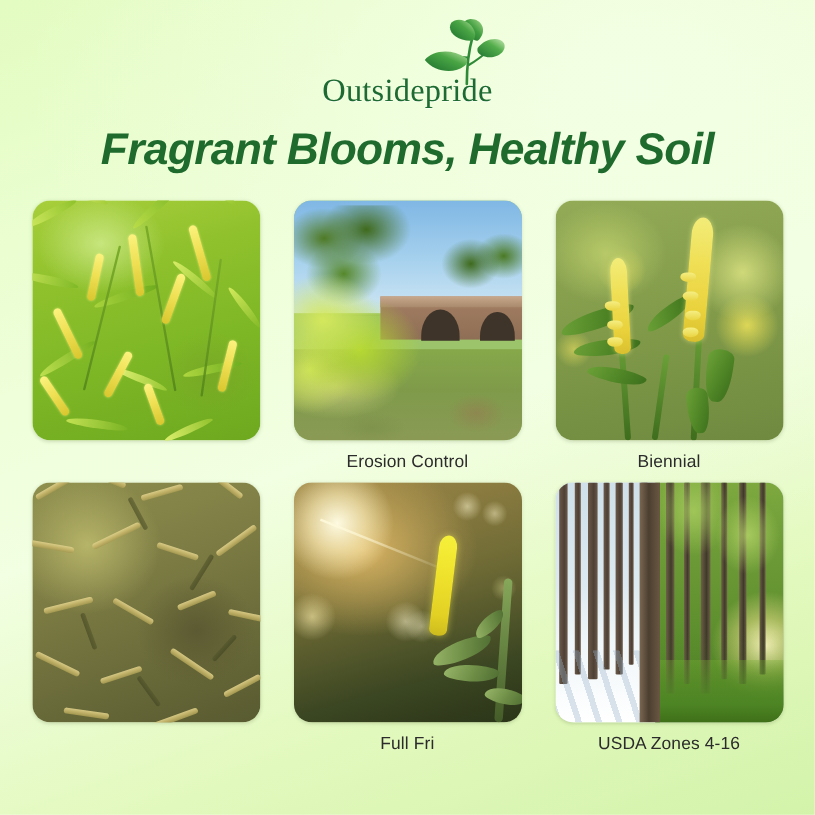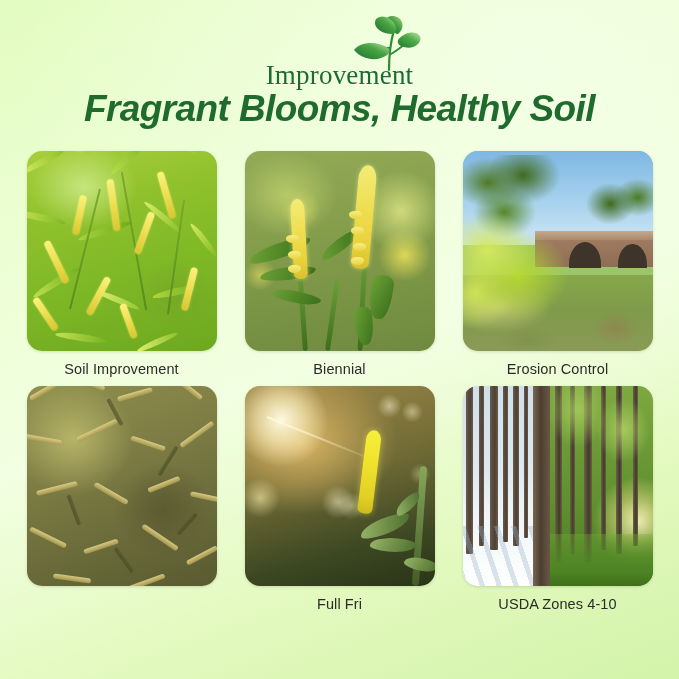--- a/index.html
+++ b/index.html
@@ -56,20 +56,21 @@
     font-size: 27px;
     letter-spacing: 0.2px;
     color: #1d6b32;
     line-height: 1;
     margin-top: -6px;
     text-shadow: 0 1px 0 rgba(255,255,255,0.55);
   }
 
   
   .headline {
+    margin-top: 16px;
     font-size: 37px;
     font-weight: 800;
     font-style: italic;
     color: #1f6b2e;
     letter-spacing: -0.6px;
     white-space: nowrap;
     line-height: 1.1;
     text-align: center;
   }
 
@@ -355,21 +356,21 @@
 
         <path d="M52 16 C44 12, 40 2, 49 0 C59 -1, 64 9, 58 16 C56 19, 54 18, 52 16 Z" transform="translate(0,2)" fill="url(#lg1)"></path>
 
         <path d="M50 20 C38 20, 30 12, 34 5 C40 -1, 52 4, 54 14 C54 18, 53 20, 50 20 Z" fill="url(#lg2)"></path>
 
         <path d="M56 26 C62 18, 74 16, 78 22 C81 29, 71 36, 62 33 C58 32, 55 30, 56 26 Z" fill="url(#lg3)"></path>
 
         <path d="M46 34 C34 26, 18 28, 12 36 C20 46, 36 48, 45 41 C48 39, 48 36, 46 34 Z" fill="url(#lg2)"></path>
       </svg>
     </div>
-    <div class="wordmark">Improvement</div>
+    <div class="wordmark">Outsidepride</div>
   </div>
 
   <h1 class="headline">Fragrant Blooms, Healthy Soil</h1>
 
   <div class="grid">
 
     <div class="cell">
       <div class="tile">
         <div class="scene t1">
           <div class="blades">
@@ -394,21 +395,37 @@
           <div class="spike" style="left:26%;top:22%;height:40px;transform:rotate(12deg);"></div>
           <div class="spike" style="left:44%;top:14%;height:52px;transform:rotate(-8deg);"></div>
           <div class="spike" style="left:60%;top:30%;height:44px;transform:rotate(20deg);"></div>
           <div class="spike" style="left:72%;top:10%;height:48px;transform:rotate(-16deg);"></div>
           <div class="spike" style="left:36%;top:62%;height:42px;transform:rotate(28deg);"></div>
           <div class="spike" style="left:8%;top:72%;height:38px;transform:rotate(-34deg);"></div>
           <div class="spike" style="left:84%;top:58%;height:44px;transform:rotate(14deg);"></div>
           <div class="spike" style="left:52%;top:76%;height:36px;transform:rotate(-20deg);"></div>
         </div>
       </div>
-      <div class="caption">Soil Improvement</div>
+    </div>
+
+    <div class="cell">
+      <div class="tile">
+        <div class="scene t2">
+          <div class="sky"></div>
+          <div class="treeL"></div>
+          <div class="treeR"></div>
+          <div class="bridge"></div>
+          <div class="parapet"></div>
+          <div class="arch a1"></div>
+          <div class="arch a2"></div>
+          <div class="ground"></div>
+          <div class="clover"></div>
+        </div>
+      </div>
+      <div class="caption">Erosion Control</div>
     </div>
 
     <div class="cell">
       <div class="tile">
         <div class="scene t3">
           <div class="stem" style="left:61%;top:52%;height:48%;transform:rotate(3deg);"></div>
           <div class="stem" style="left:29%;top:58%;height:42%;transform:rotate(-4deg);"></div>
           <div class="stem" style="left:45%;top:64%;height:36%;transform:rotate(8deg);"></div>
           <div class="leaf" style="left:2%;top:46%;width:64px;height:15px;transform:rotate(-16deg);"></div>
           <div class="leaf" style="left:8%;top:58%;width:56px;height:13px;transform:rotate(-4deg);"></div>
@@ -421,37 +438,20 @@
           <div class="floret" style="left:55%;top:30%;"></div>
           <div class="floret" style="left:56%;top:38%;"></div>
           <div class="floret" style="left:57%;top:46%;"></div>
           <div class="floret" style="left:56%;top:53%;"></div>
           <div class="floret" style="left:22%;top:42%;"></div>
           <div class="floret" style="left:23%;top:50%;"></div>
           <div class="floret" style="left:23%;top:57%;"></div>
         </div>
       </div>
       <div class="caption">Biennial</div>
-    </div>
-
-    <div class="cell">
-      <div class="tile">
-        <div class="scene t2">
-          <div class="sky"></div>
-          <div class="treeL"></div>
-          <div class="treeR"></div>
-          <div class="bridge"></div>
-          <div class="parapet"></div>
-          <div class="arch a1"></div>
-          <div class="arch a2"></div>
-          <div class="ground"></div>
-          <div class="clover"></div>
-        </div>
-      </div>
-      <div class="caption">Erosion Control</div>
     </div>
 
     <div class="cell">
       <div class="tile">
         <div class="scene t4">
           <div class="twigs">
             <div class="twig" style="left:6%;top:6%;width:34px;height:5px;transform:rotate(-30deg);"></div>
             <div class="twig" style="left:24%;top:2%;width:40px;height:5px;transform:rotate(22deg);"></div>
             <div class="twig" style="left:48%;top:8%;width:36px;height:5px;transform:rotate(-16deg);"></div>
             <div class="twig" style="left:70%;top:4%;width:42px;height:5px;transform:rotate(38deg);"></div>
@@ -512,17 +512,17 @@
             <div class="trunk s-trunk" style="left:22%;top:0;width:5px;height:84%;"></div>
             <div class="trunk s-trunk" style="left:36%;top:0;width:8px;height:88%;"></div>
             <div class="trunk s-trunk" style="left:52%;top:0;width:5px;height:82%;"></div>
             <div class="trunk s-trunk" style="left:66%;top:0;width:6px;height:84%;"></div>
             <div class="trunk s-trunk" style="left:82%;top:0;width:5px;height:80%;"></div>
           </div>
           <div class="grass"></div>
           <div class="big-trunk"></div>
         </div>
       </div>
-      <div class="caption">USDA Zones 4-10</div>
+      <div class="caption">USDA Zones 4-16</div>
     </div>
 
   </div>
 </div>
 
 </body></html>

